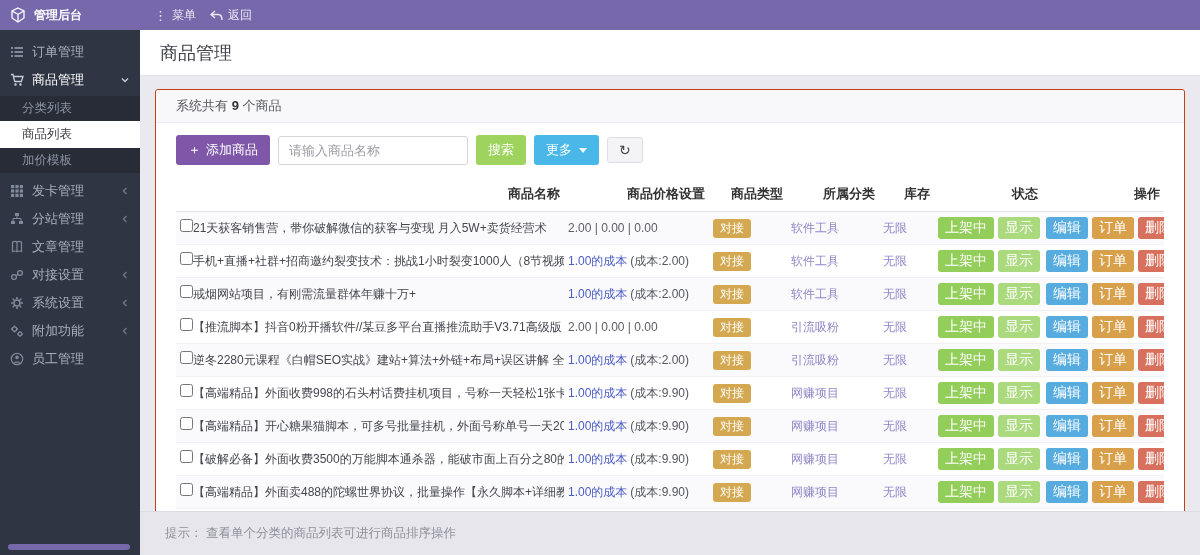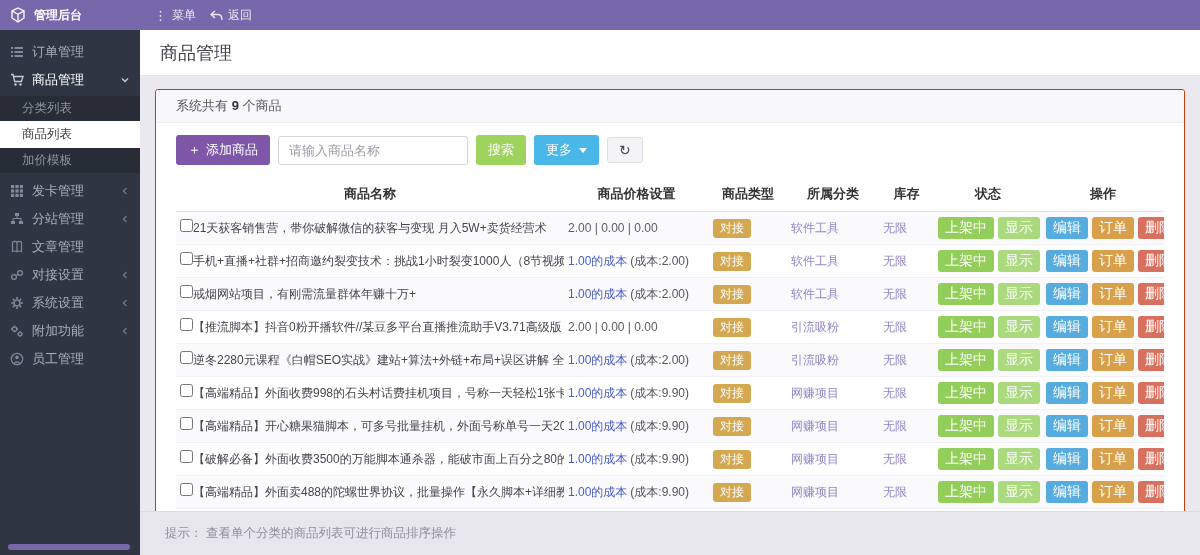--- a/index.html
+++ b/index.html
@@ -54,21 +54,21 @@
   .btn-refresh { background:#f4f4f7; border:1px solid #ddddе4; border:1px solid #dddde4;
     color:#44454c; font-size:14px; padding:4px 11px; }
   .search-input { width:190px; padding:6px 10px; font-size:13px; border:1px solid #d5d5dc;
     border-radius:3px; color:#333; font-family:inherit; }
   .search-input::placeholder { color:#9b9ba3; }
   .caret-down { width:0; height:0; border-left:4px solid transparent;
     border-right:4px solid transparent; border-top:5px solid #fff; margin-left:2px; }
 
   
   table.goods { width:100%; border-collapse:collapse; table-layout:fixed; }
-  .goods th { text-align:center; font-size:13px; color:#333; font-weight:bold;
+  .goods th { text-align:right; font-size:13px; color:#333; font-weight:bold;
     padding:8px 4px; border-bottom:1px solid #e2e2e8; white-space:nowrap; }
   .goods td { font-size:12px; color:#555; padding:5px 4px; border-bottom:1px solid #f1f1f5;
     white-space:nowrap; overflow:hidden; }
   .goods tr.striped td { background:#fafafc; }
   .c-name  { width:auto; }
   .c-price { width:145px; }
   .c-type  { width:78px; }
   .c-cat   { width:92px; }
   .c-stock { width:55px; }
   .c-status{ width:108px; }

